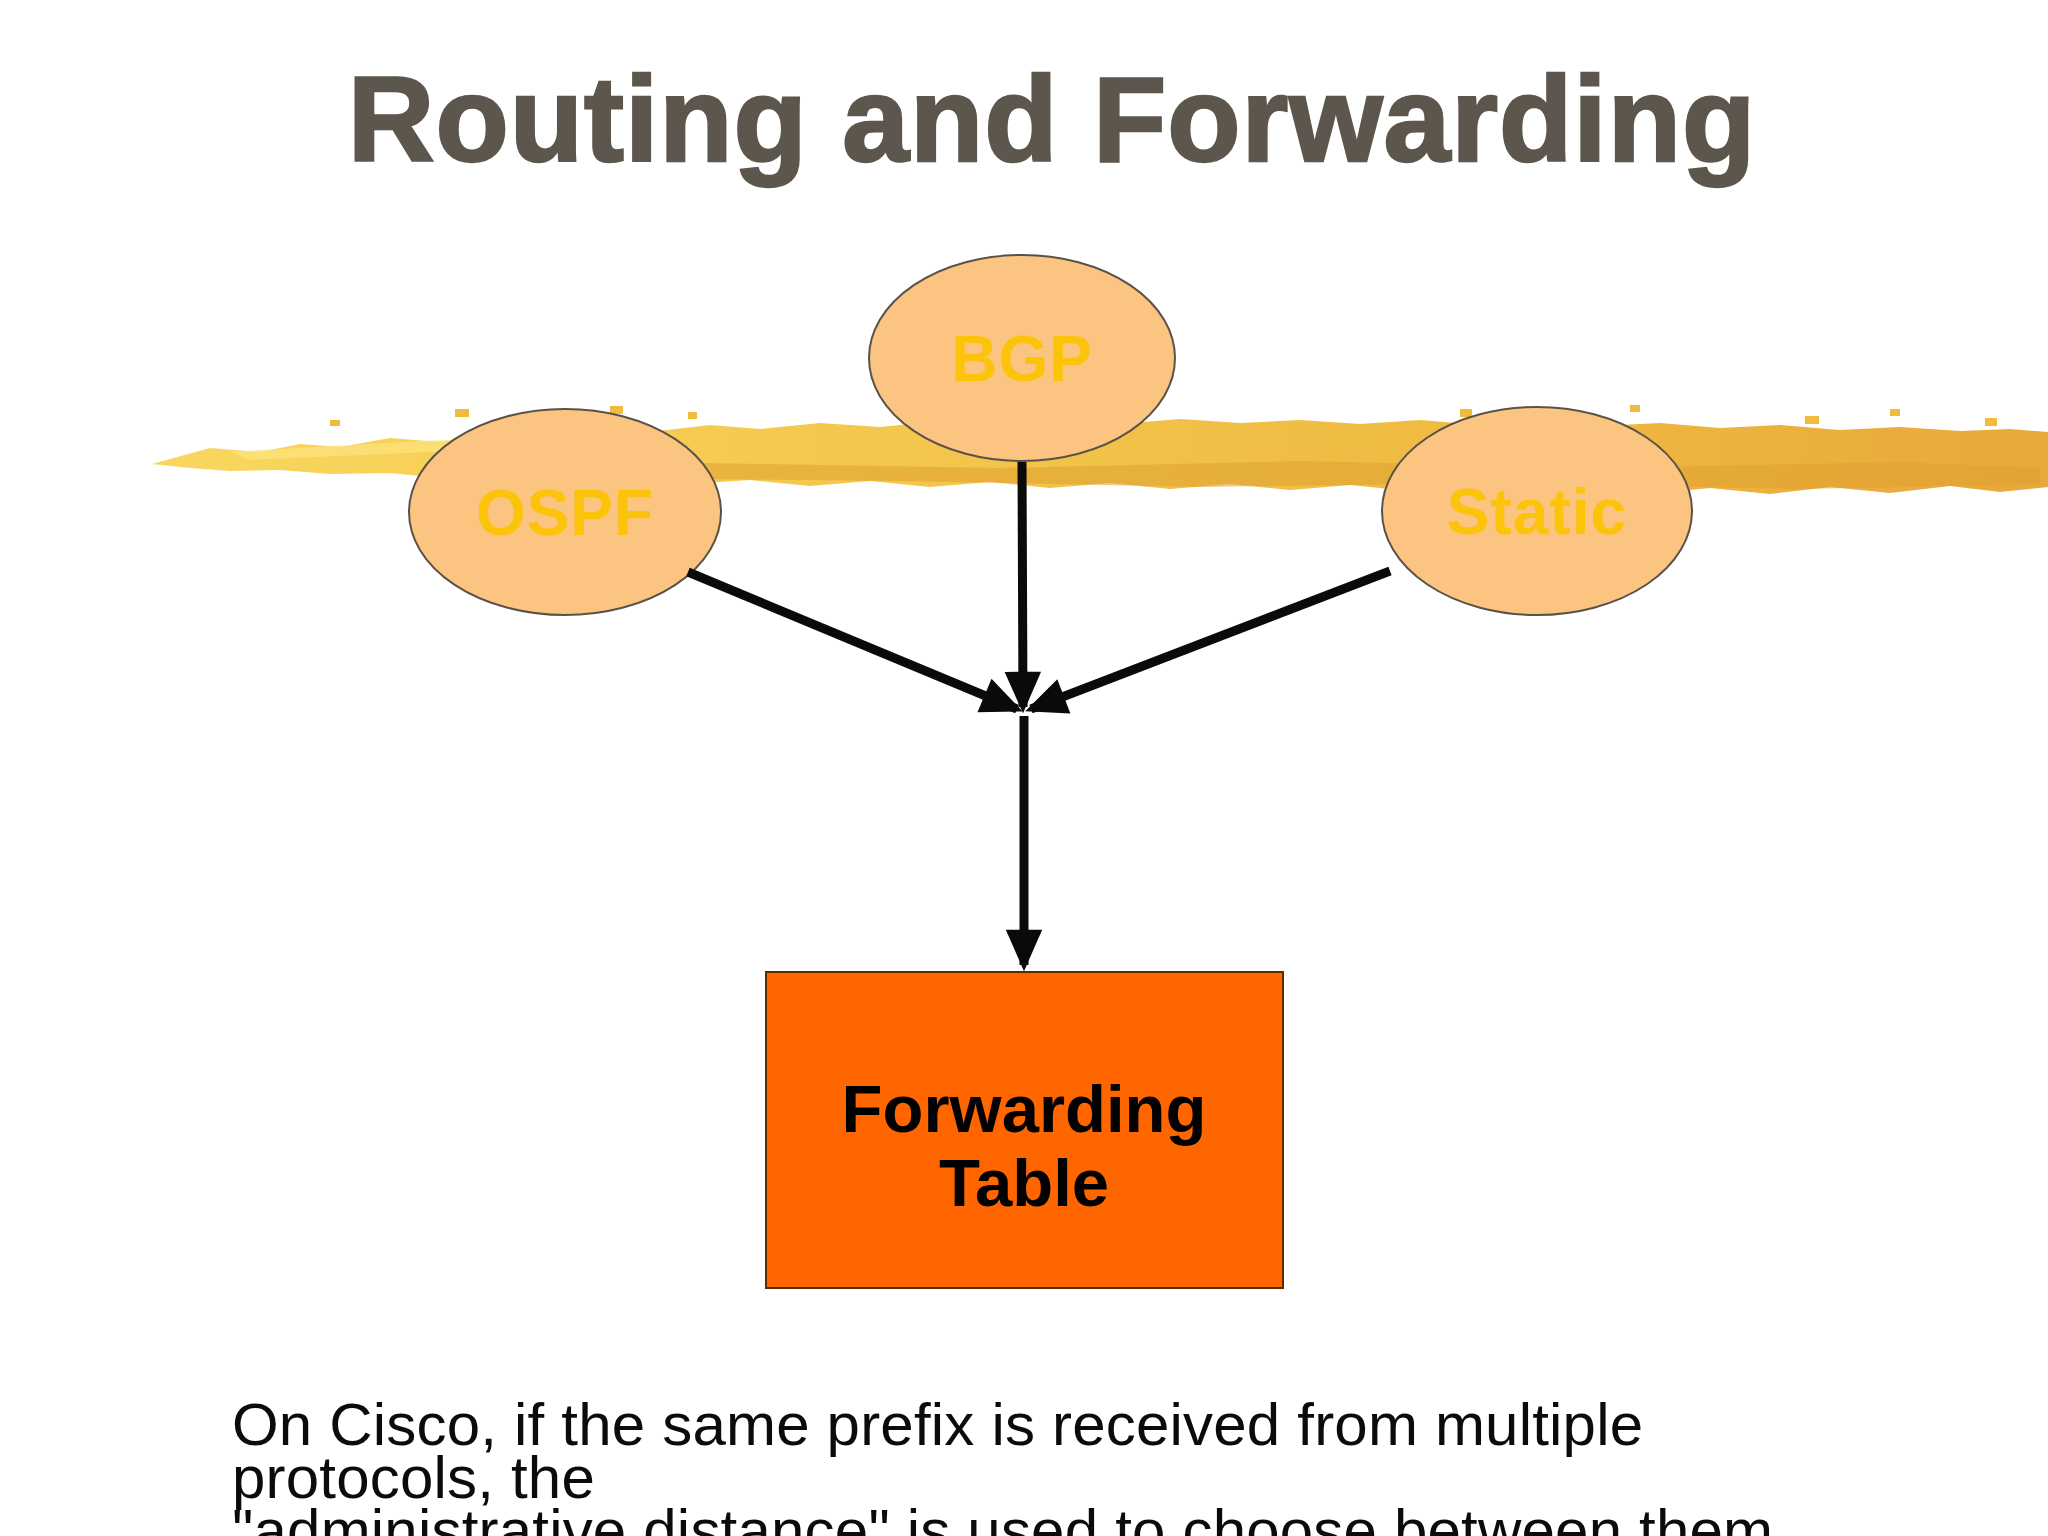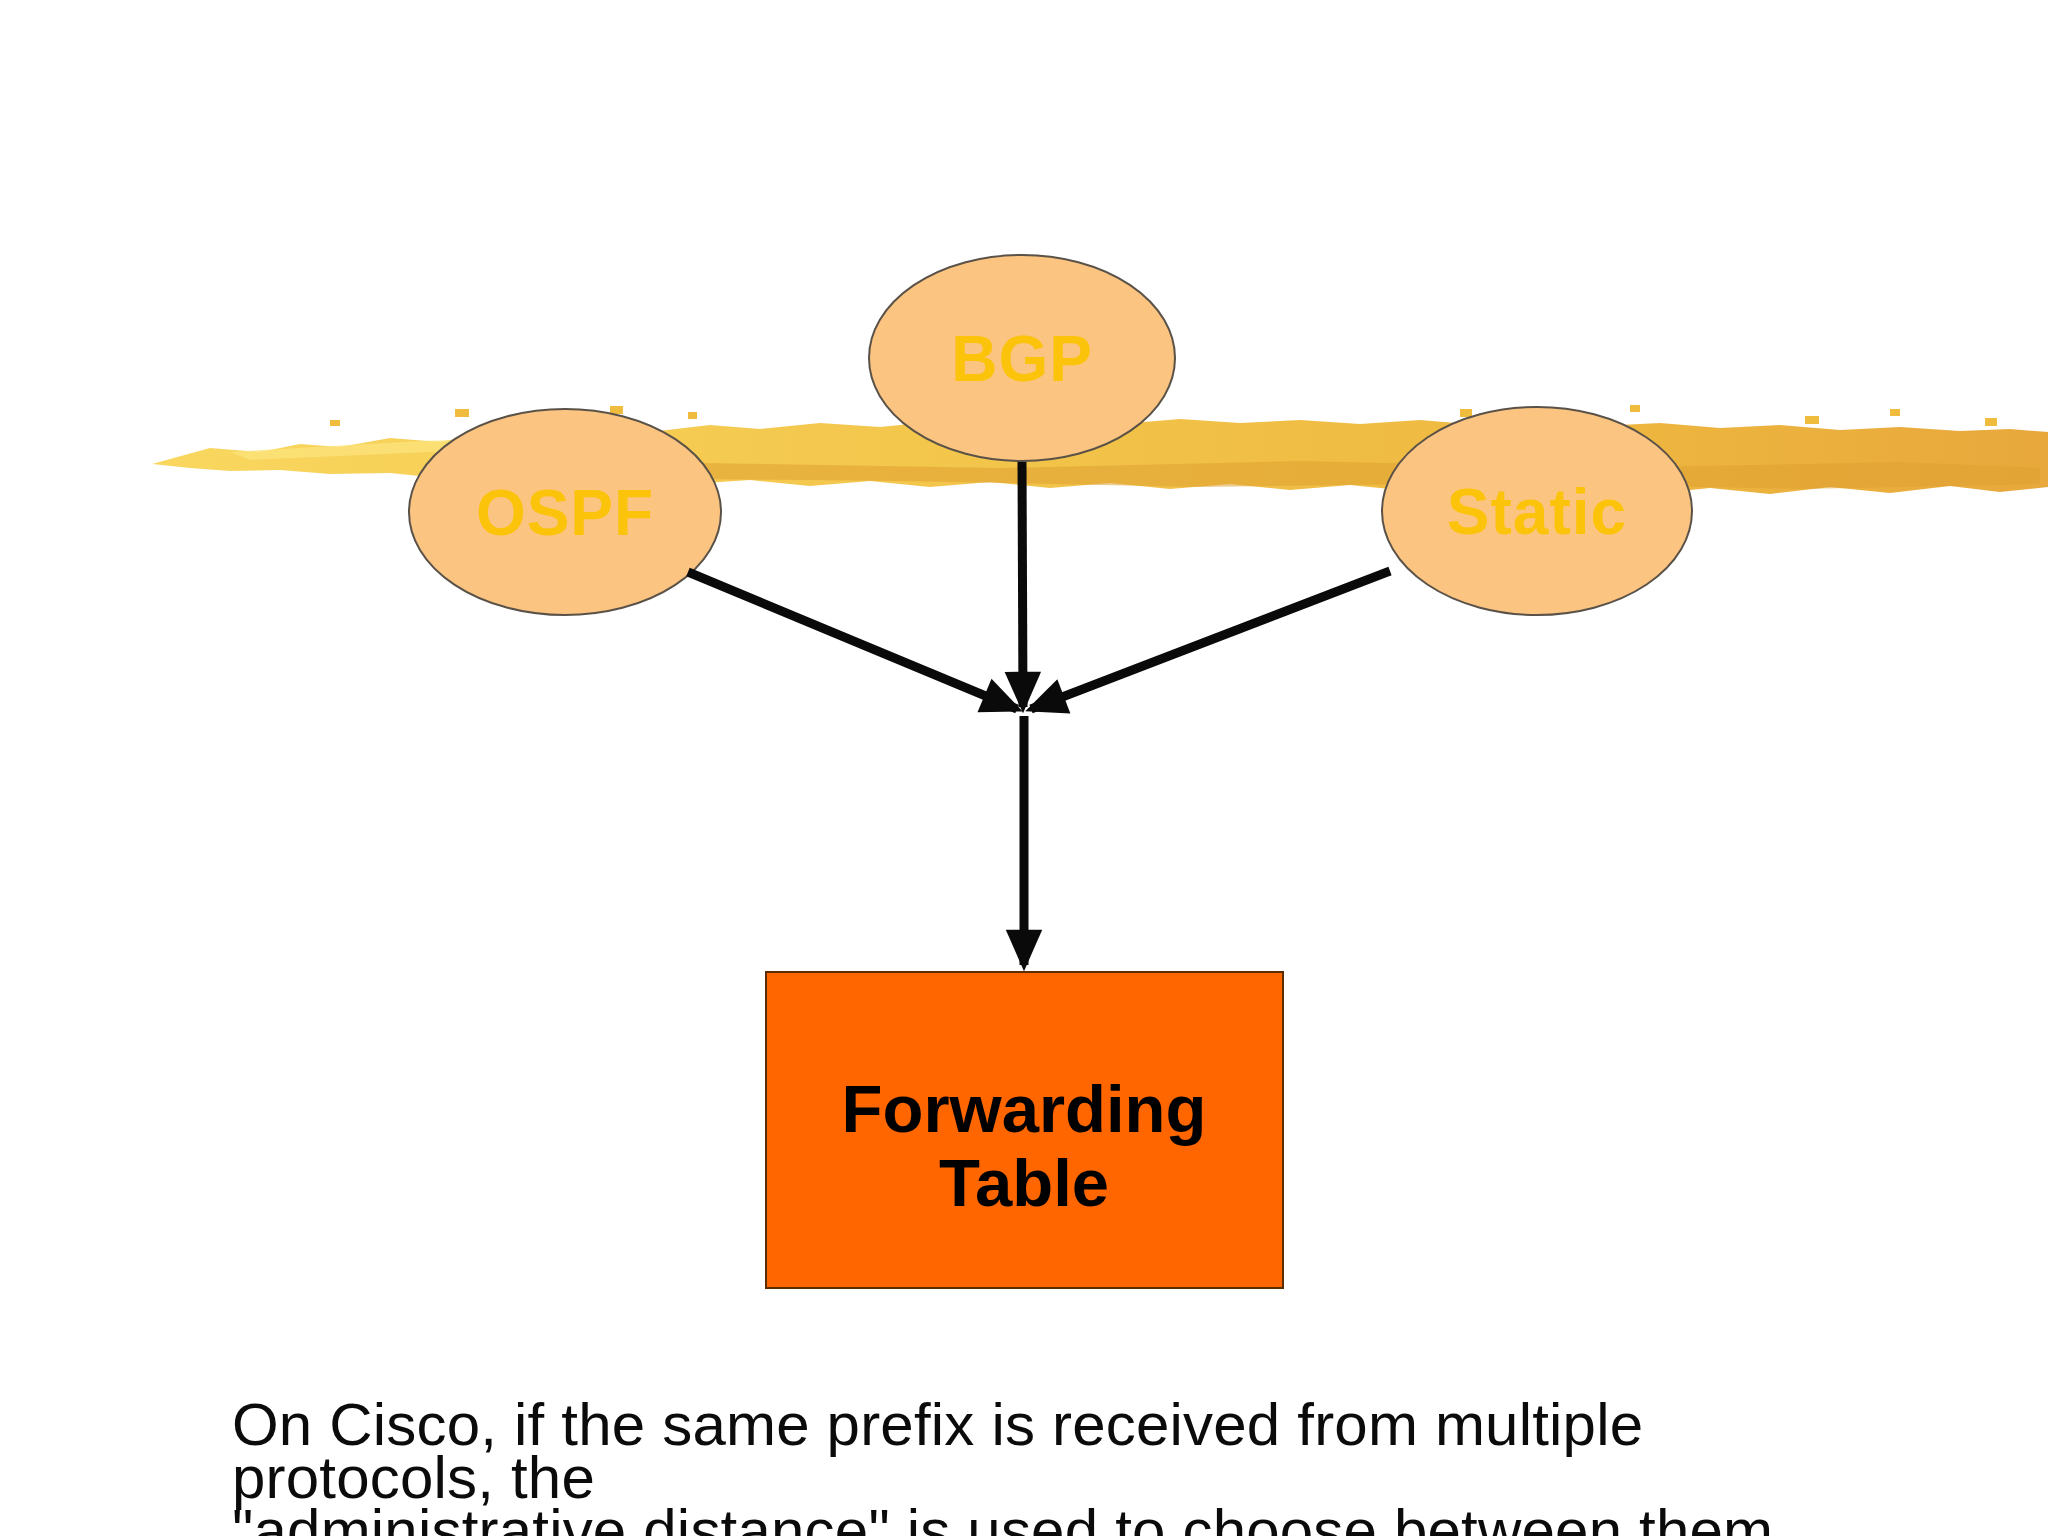--- a/index.html
+++ b/index.html
@@ -154,19 +154,20 @@
       <line class="arrow-line" x1="1024" y1="716" x2="1024" y2="965" marker-end="url(#arrowhead)"></line>
     </g>
 
     <g>
       <rect class="fwd-box" x="766" y="972" width="517" height="316"></rect>
       <text class="box-label" x="1024" y="1132">Forwarding</text>
       <text class="box-label" x="1024" y="1206">Table</text>
     </g>
   </svg>
 
+  <div class="slide-title">Routing and Forwarding</div>
 
   <div class="caption">
     <div>On Cisco, if the same prefix is received from multiple protocols, the</div>
     <div>"administrative distance" is used to choose between them</div>
   </div>
 
 </div>
 
 </body></html>

